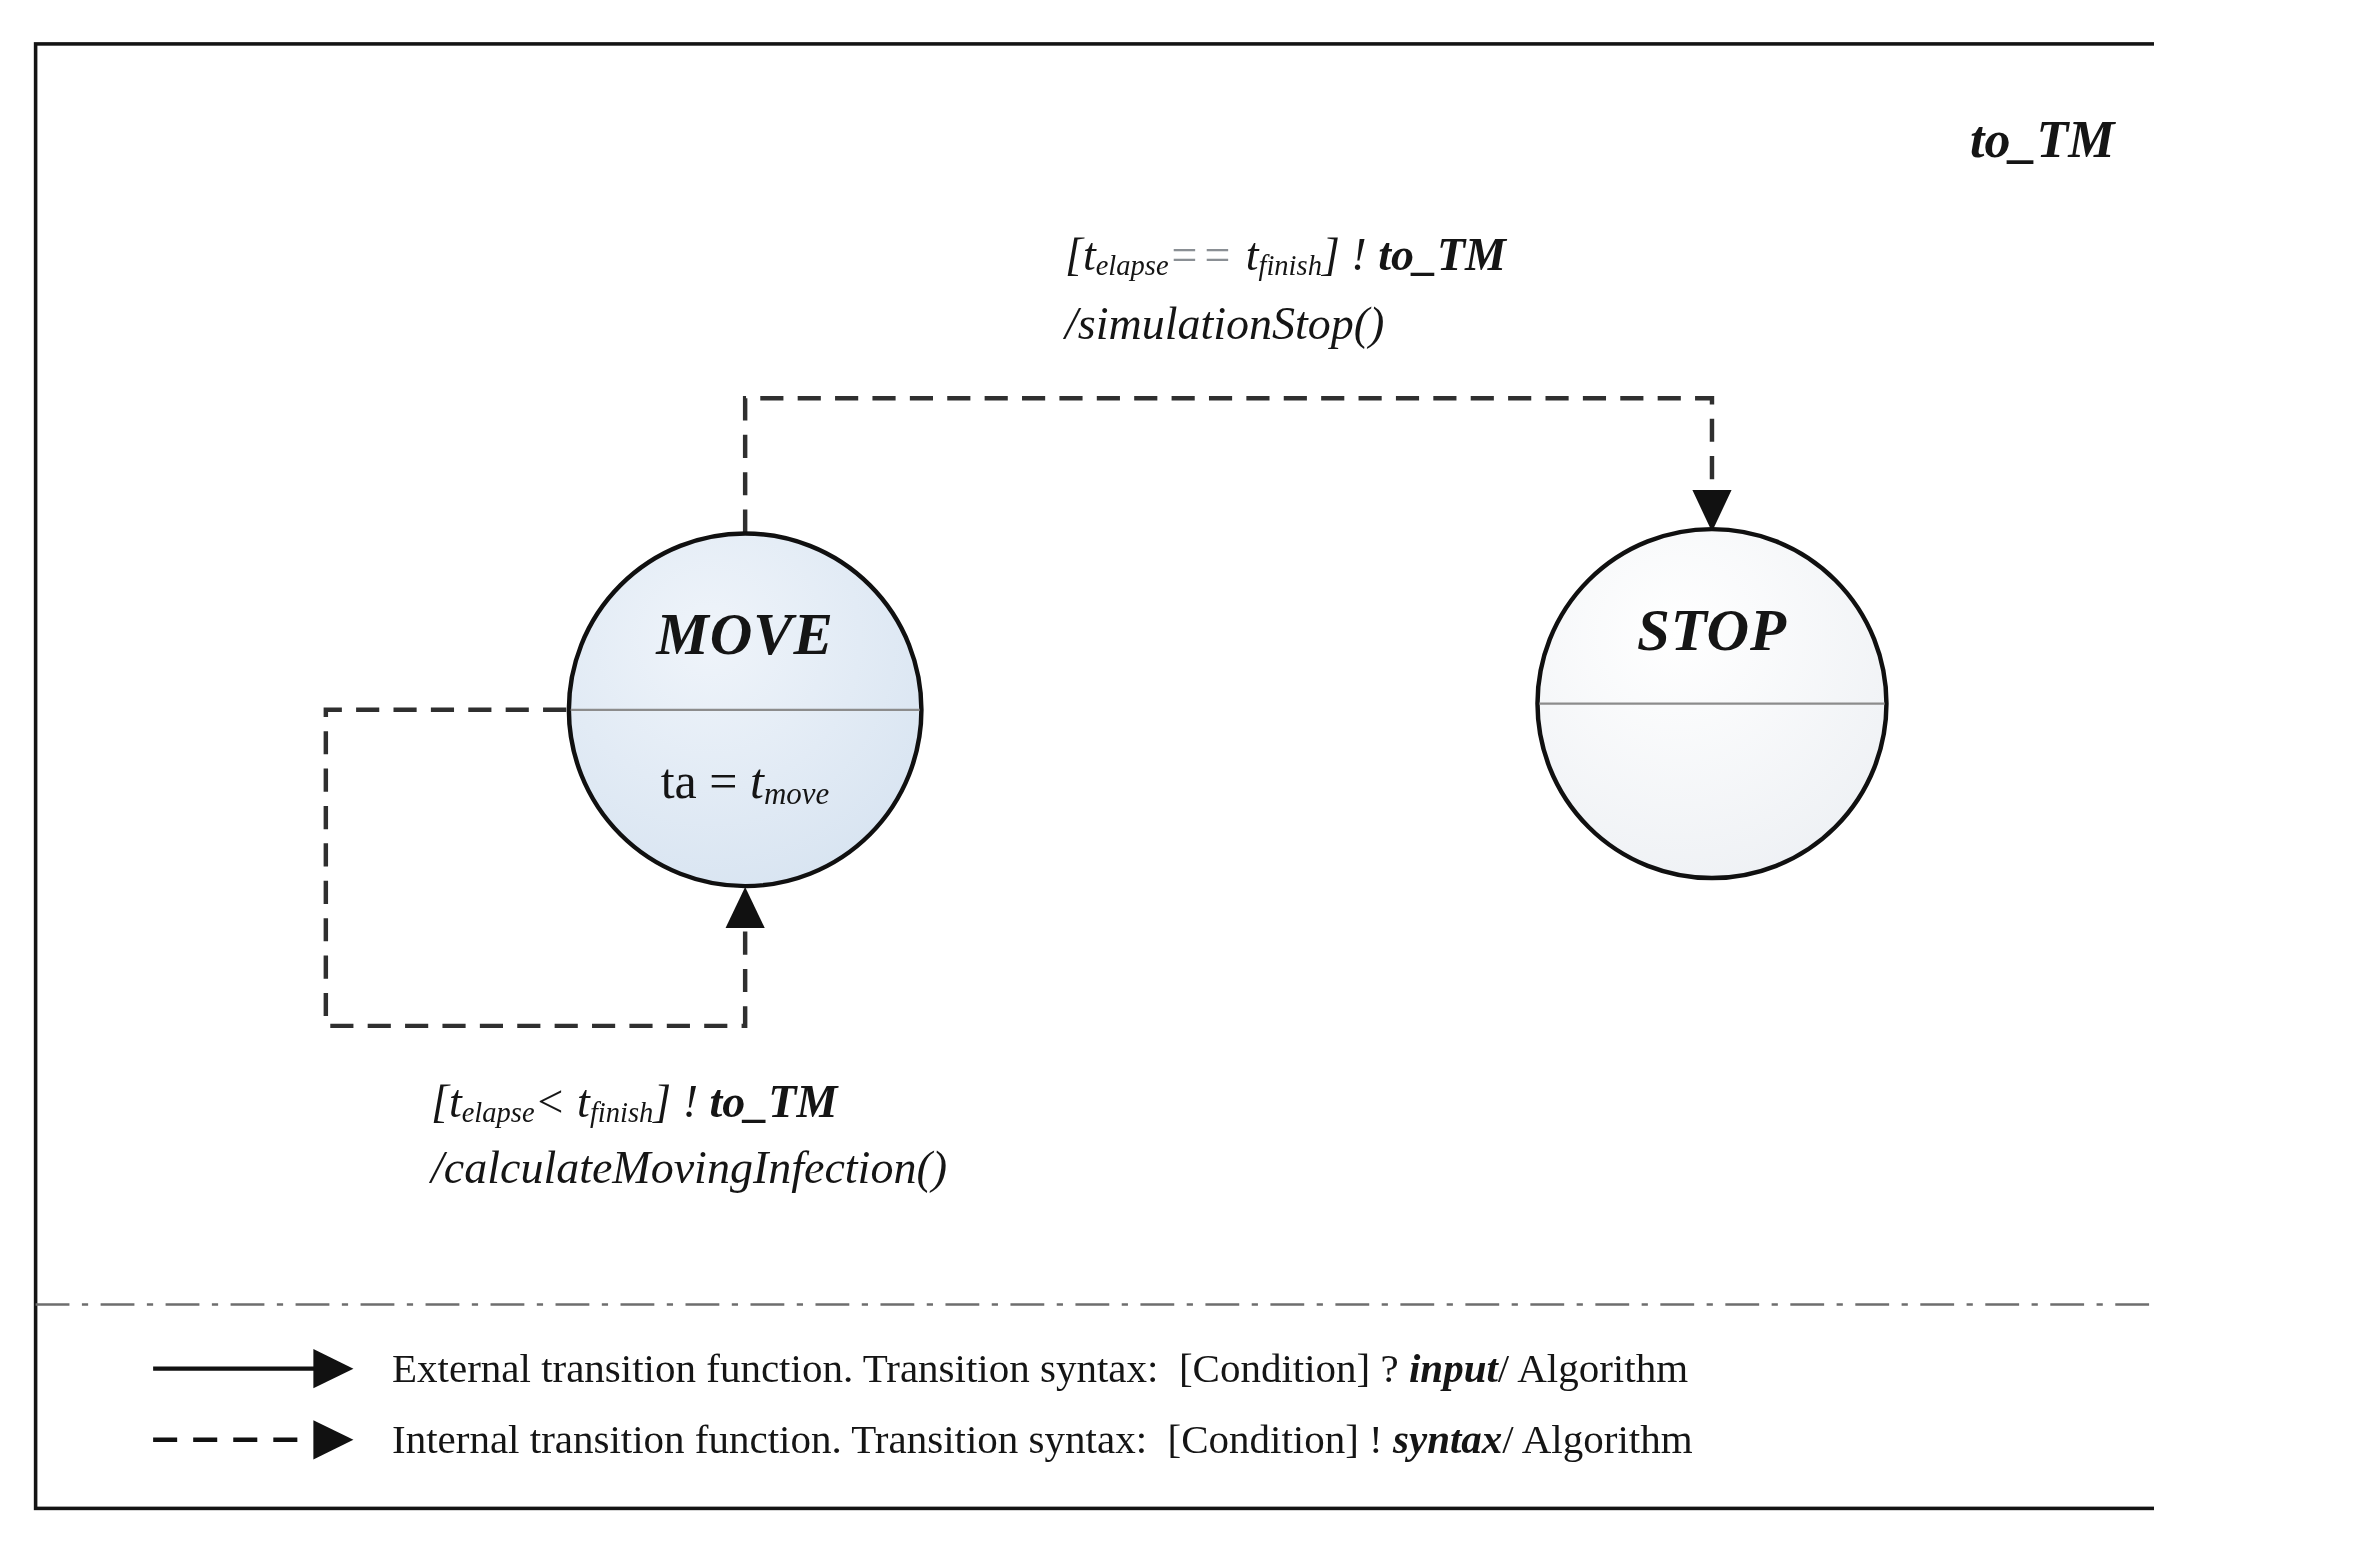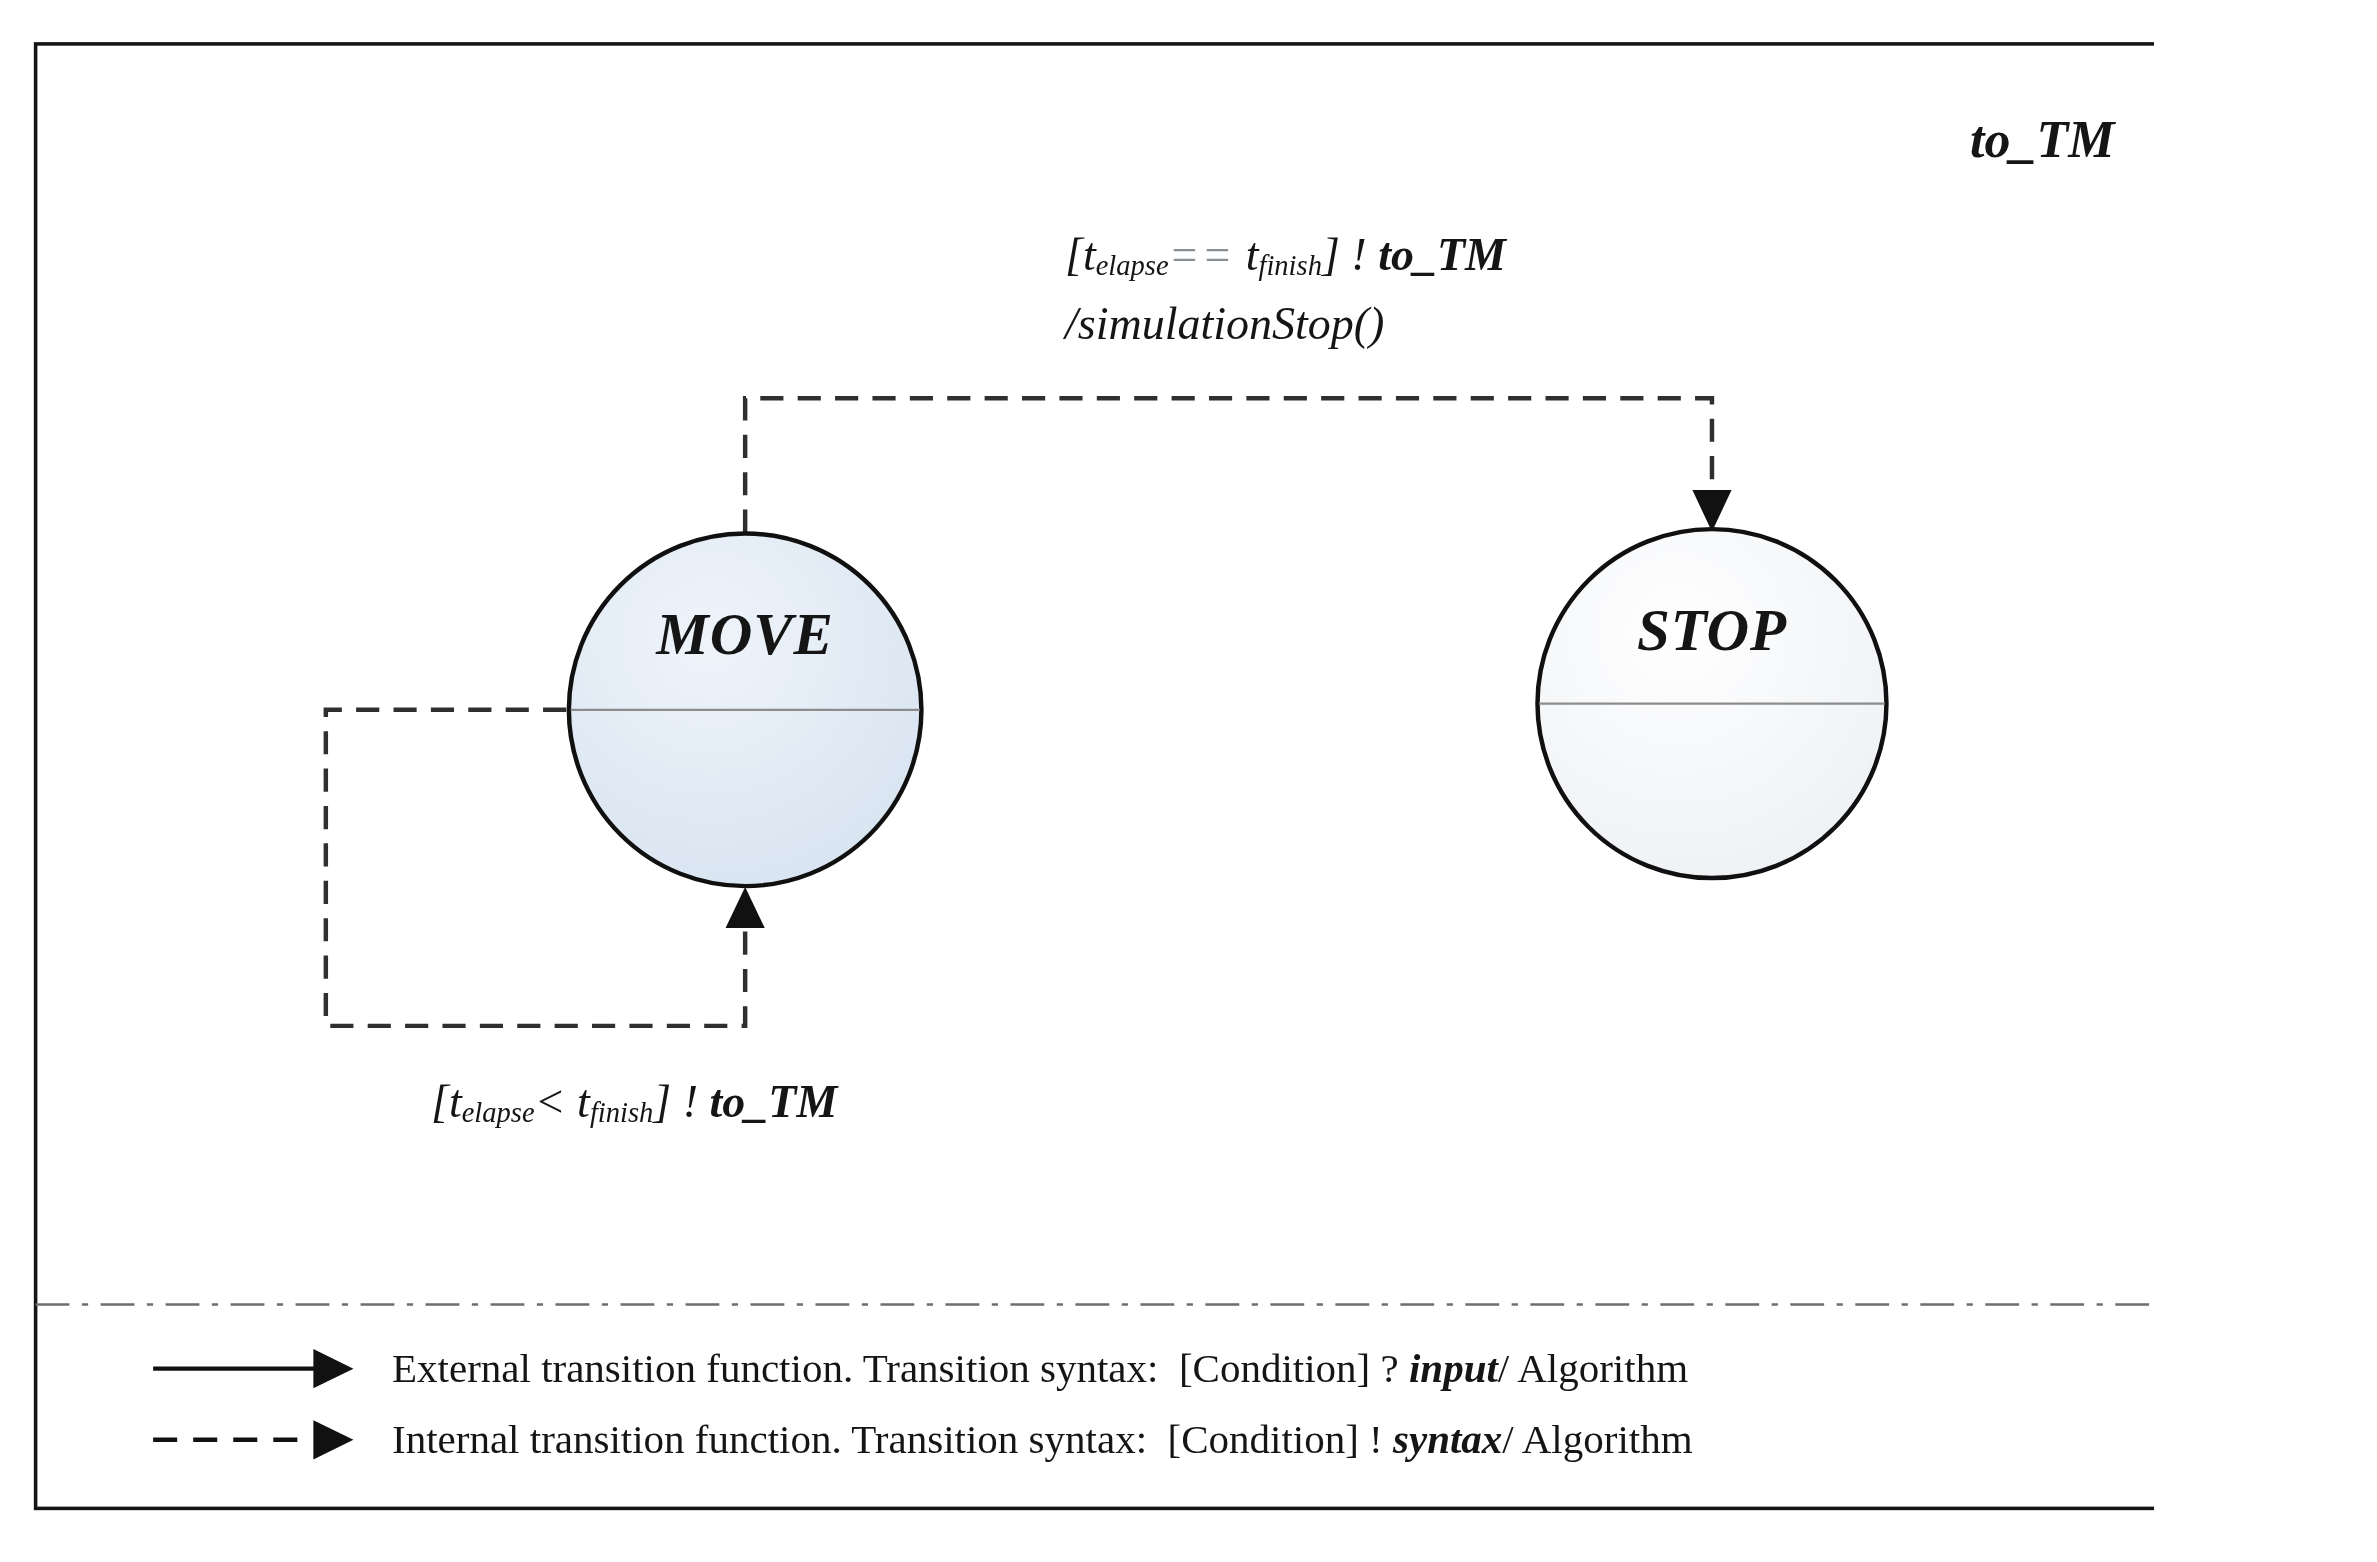--- a/index.html
+++ b/index.html
@@ -70,25 +70,27 @@
     <line x1="172" y1="1537" x2="356" y2="1537" stroke="#111111" stroke-width="5"></line>
     <polygon points="352,1515 352,1559 397,1537" fill="#111111"></polygon>
 
     <line x1="172" y1="1617" x2="352" y2="1617" stroke="#111111" stroke-width="5" stroke-dasharray="27 18"></line>
     <polygon points="352,1595 352,1639 397,1617" fill="#111111"></polygon>
   </svg>
 
   <div class="txt port-label" style="left:1970px;top:114px;">to_TM</div>
 
   <div class="txt state-name centered" style="left:745px;top:605px;width:374px;">MOVE</div>
+  <div class="txt state-ta centered" style="left:745px;top:756px;width:374px;"><span>ta = </span><span class="var">t</span><sub class="small">move</sub></div>
 
   <div class="txt state-name centered" style="left:1712px;top:601px;width:374px;">STOP</div>
 
   <div class="txt trans-line" style="left:1065px;top:232px;"><span>[t</span><sub class="small">elapse</sub><span class="op-gray">==</span><span> t</span><sub class="small">finish</sub><span>] ! </span><span class="evt">to_TM</span></div>
   <div class="txt trans-line" style="left:1065px;top:301px;">/simulationStop()</div>
 
   <div class="txt trans-line" style="left:431px;top:1079px;"><span>[t</span><sub class="small">elapse</sub><span>&lt;</span><span> t</span><sub class="small">finish</sub><span>] ! </span><span class="evt">to_TM</span></div>
+  <div class="txt trans-line" style="left:431px;top:1145px;">/calculateMovingInfection()</div>
 
   <div class="txt legend-line" style="left:392px;top:1348px;"><span>External transition function. Transition syntax:  [Condition] ? </span><span class="emph">input</span><span>/ Algorithm</span></div>
   <div class="txt legend-line" style="left:392px;top:1419px;"><span>Internal transition function. Transition syntax:  [Condition] ! </span><span class="emph">syntax</span><span>/ Algorithm</span></div>
 
 </div>
 
 
 </body></html>

